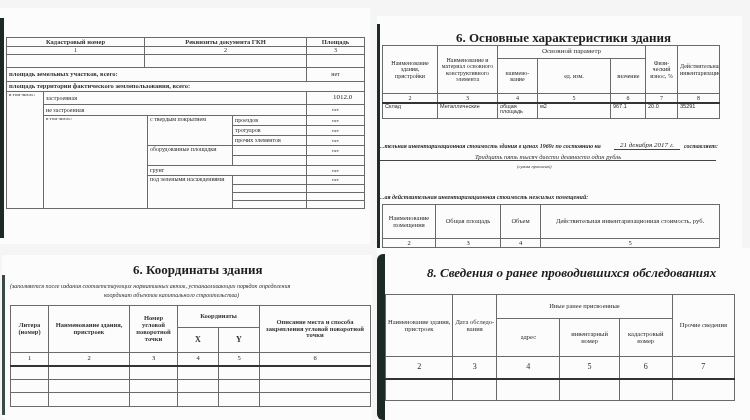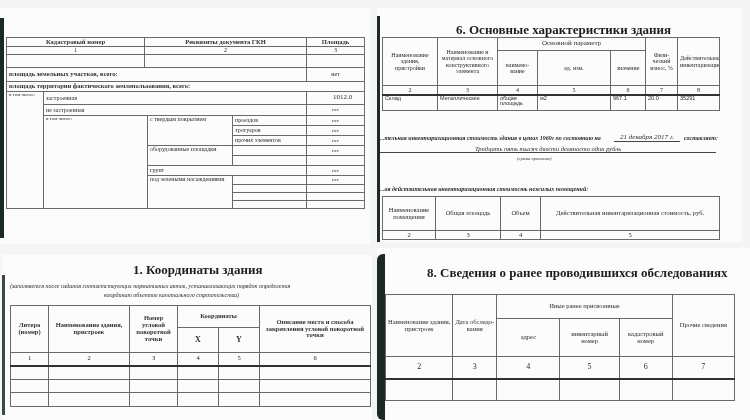--- a/index.html
+++ b/index.html
@@ -105,21 +105,21 @@
           <td></td>
         </tr>
     <tr style="height:8px;">
           <td></td>
           <td></td>
         </tr>
   </tbody>
     </table>
 </div>
 
-<div class="panel" style="left:377px;top:8px;width:365px;height:234px;">
+<div class="panel" style="left:377px;top:16px;width:365px;height:234px;">
   <div class="edge" style="left:0;top:8px;width:3px;height:226px;"></div>
   <div class="title" style="left:79px;top:14px;font-size:13px;font-family:'Liberation Sans Narrow','Liberation Serif',serif;">6. Основные характеристики здания</div>
 
   <table style="left:5px;top:29px;width:337px;font-size:6px;padding-left:12px;">
     <colgroup>
         <col style="width:55px">
         <col style="width:60px">
         <col style="width:40px">
         <col style="width:73px">
         <col style="width:35px">
@@ -187,21 +187,21 @@
       <td class="c">3</td>
       <td class="c">4</td>
       <td class="c">5</td>
     </tr>
   </tbody>
     </table>
 </div>
 
 <div class="panel" style="left:2px;top:255px;width:370px;height:165px;border-radius:0 0 0 6px;">
   <div class="edge" style="left:0;top:20px;width:3px;height:140px;background:#3a4a44;"></div>
-  <div class="title" style="left:131px;top:7px;font-size:13px;">1. Координаты здания</div>
+  <div class="title" style="left:131px;top:7px;font-size:13px;">6. Координаты здания</div>
   <div class="t ital" style="left:8px;top:28px;font-size:6px;">(заполняется после издания соответствующих нормативных актов, устанавливающих порядок определения</div>
   <div class="t ital" style="left:102px;top:37px;font-size:6px;">координат объектов капитального строительства)</div>
 
   <table style="left:8px;top:50px;width:360px;font-size:6.5px;">
     <colgroup>
         <col style="width:38px">
         <col style="width:81px">
         <col style="width:48px">
         <col style="width:41px">
         <col style="width:41px">
@@ -250,21 +250,21 @@
           <td></td>
           <td></td>
           <td></td>
         </tr>
   </tbody>
     </table>
 </div>
 
 <div class="panel" style="left:377px;top:248px;width:373px;height:172px;">
   <div class="edge" style="left:0;top:6px;width:8px;height:166px;border-radius:6px 0 0 6px;"></div>
-  <div class="title" style="left:50px;top:17px;font-size:13px;">8. Сведения о ранее проводившихся обследованиях</div>
+  <div class="title" style="left:50px;top:17px;font-size:13px;font-style:italic;">8. Сведения о ранее проводившихся обследованиях</div>
 
   <table style="left:8px;top:46px;width:350px;font-size:6.5px;">
     <colgroup>
         <col style="width:66px">
         <col style="width:43px">
         <col style="width:62px">
         <col style="width:58px">
         <col style="width:52px">
         <col style="width:61px">
       </colgroup>

